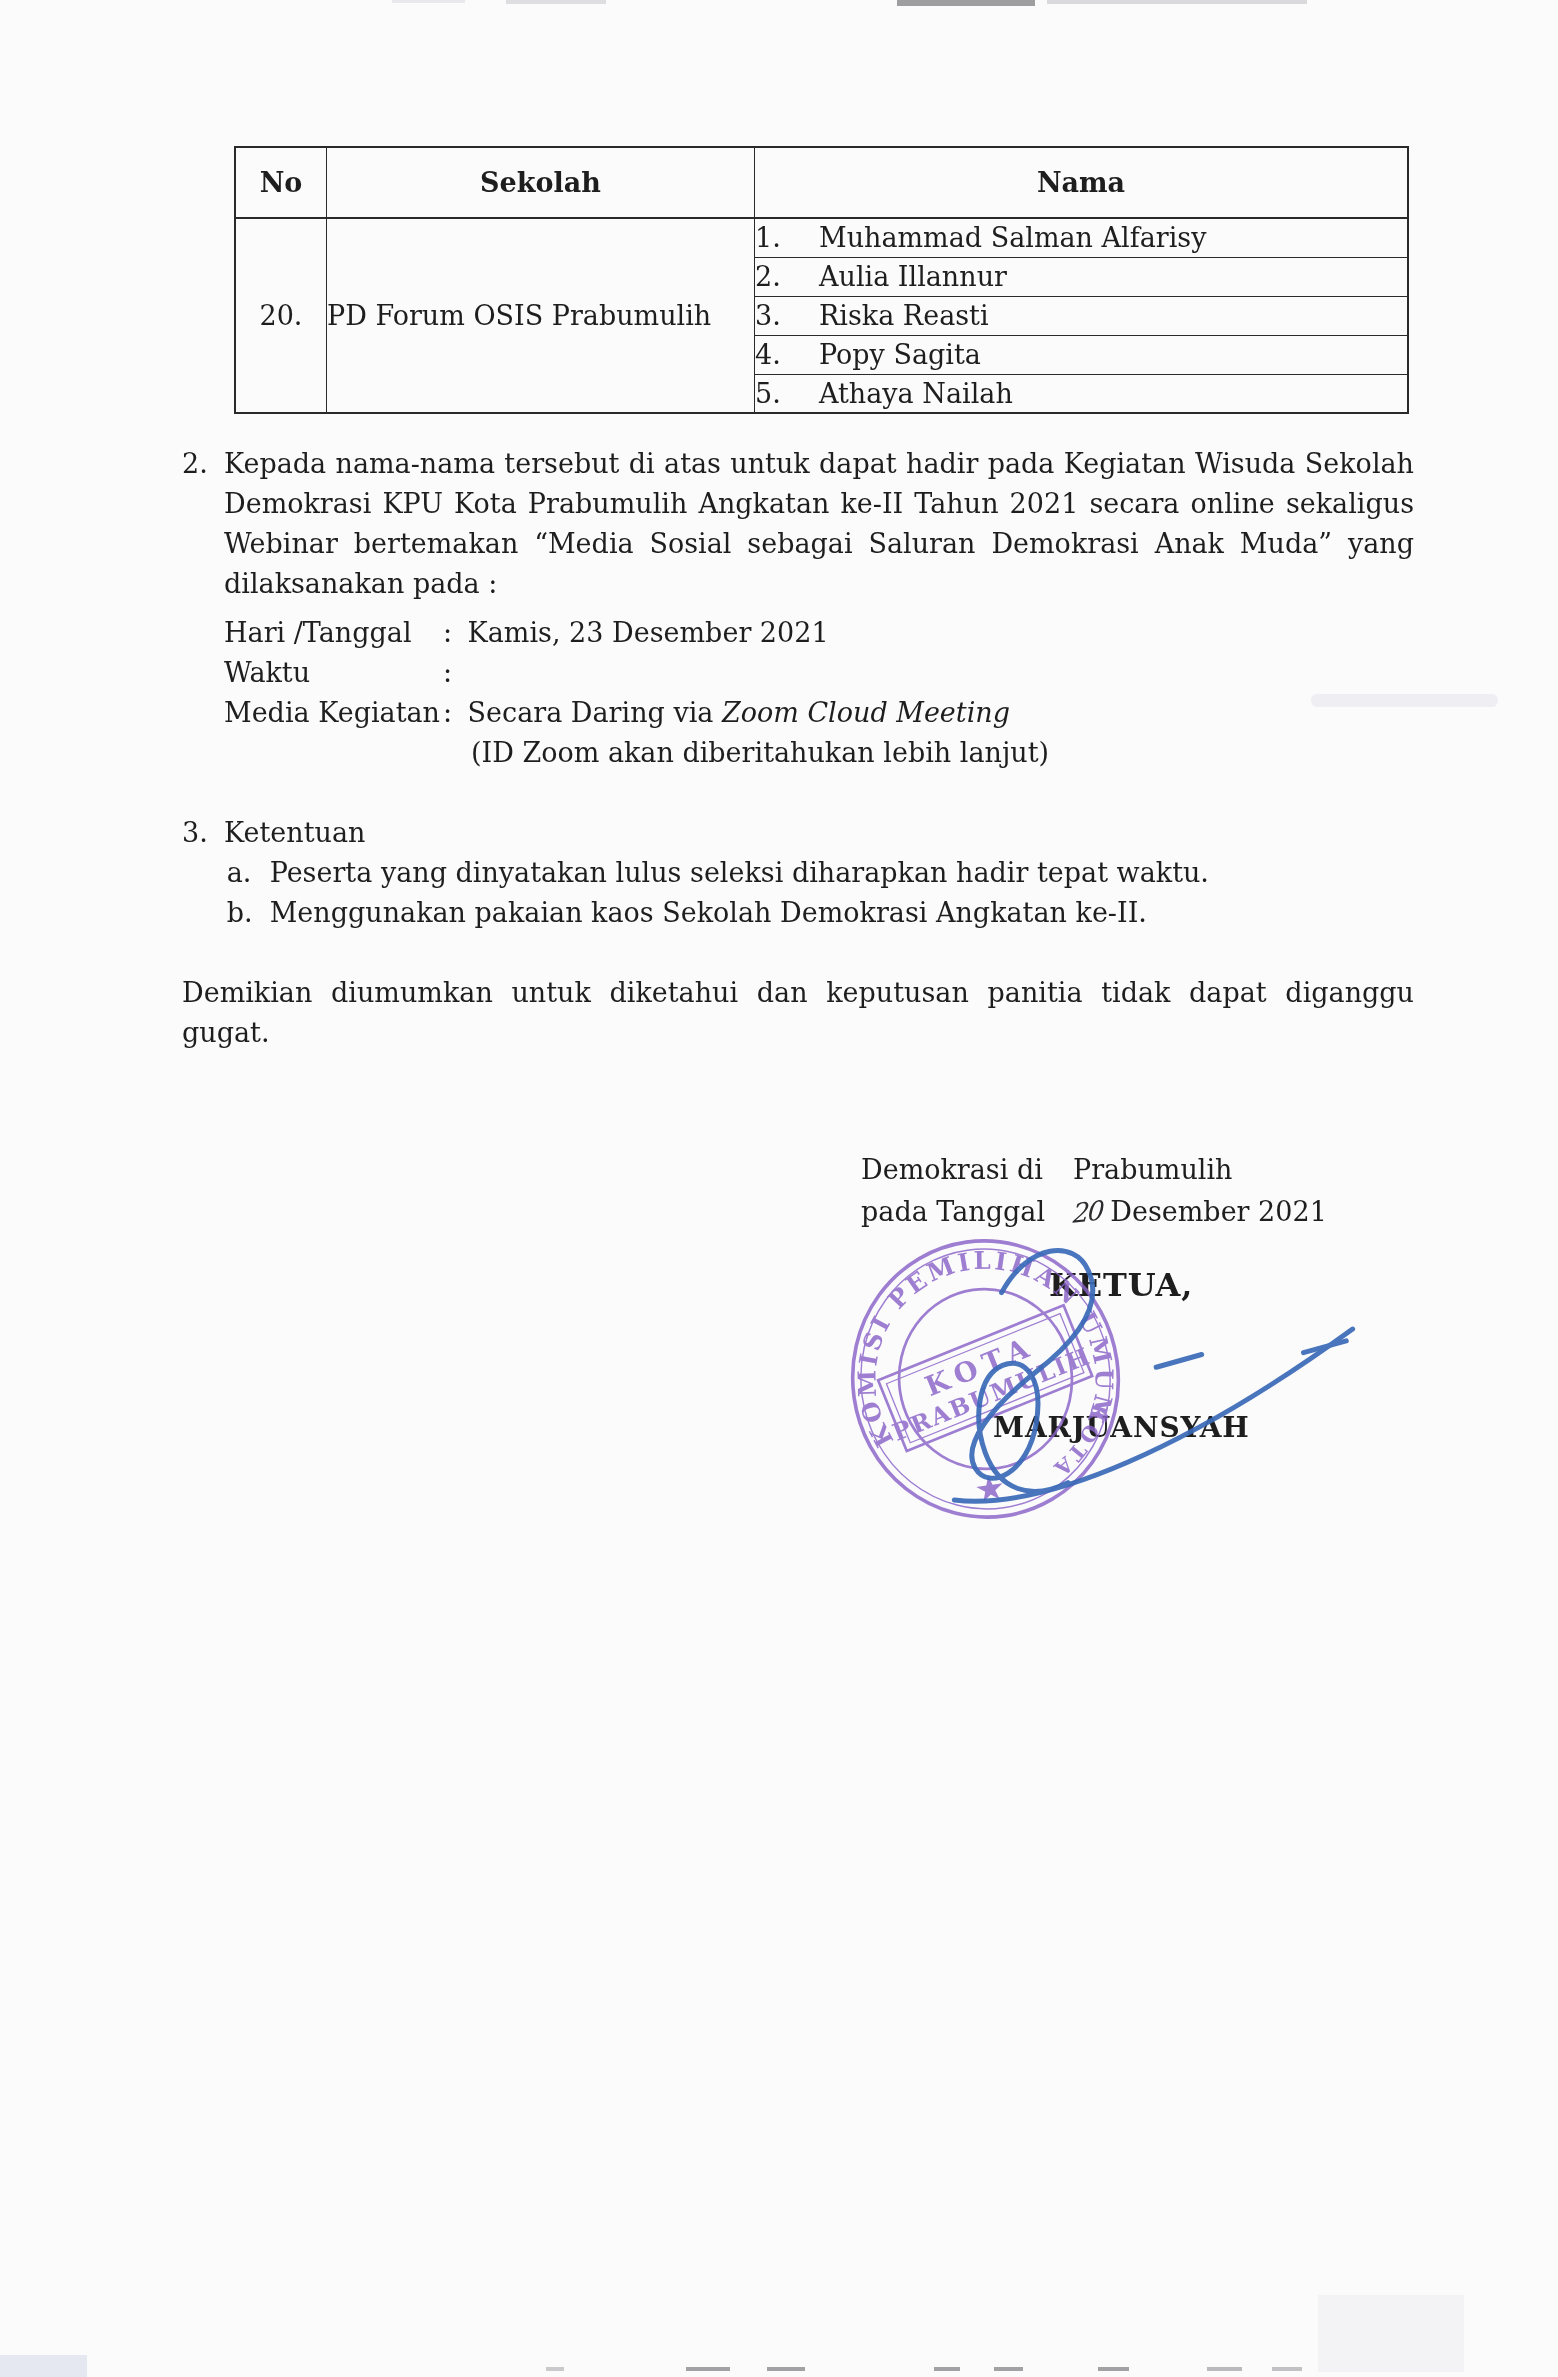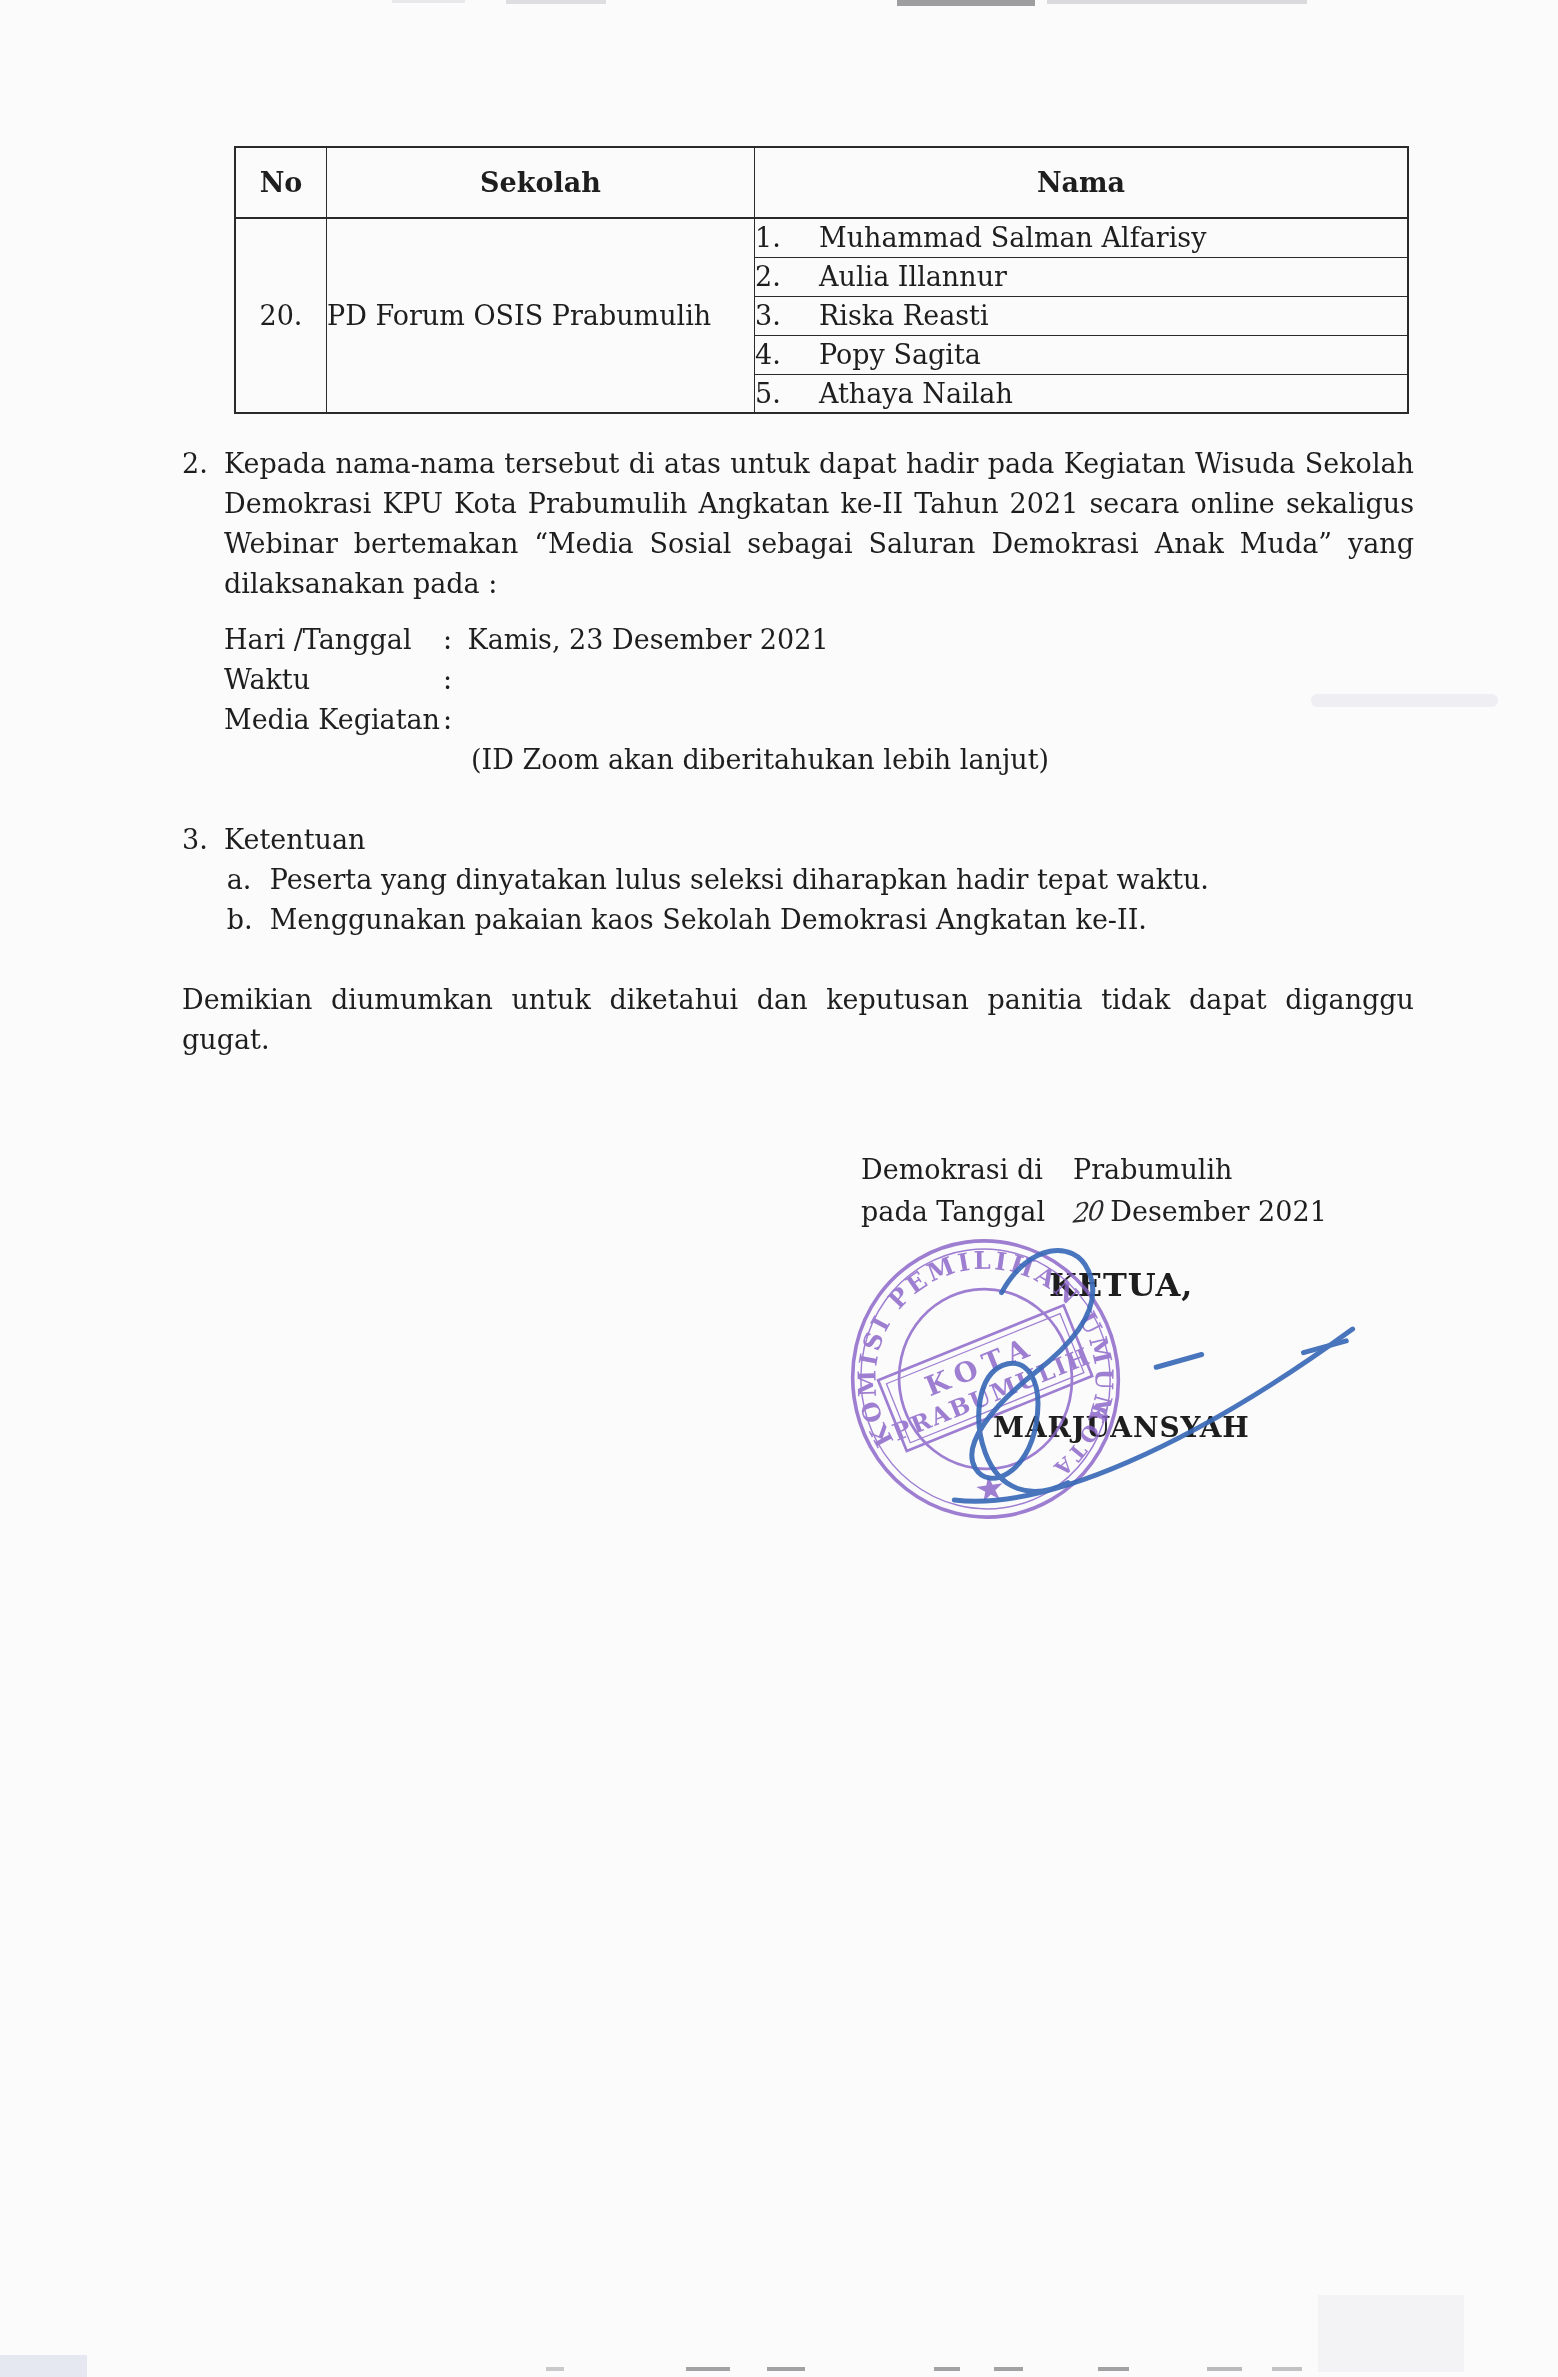--- a/index.html
+++ b/index.html
@@ -44,21 +44,21 @@
   td.cell-sek{vertical-align:top;padding:5.5px 9px 0 11px;}
   td.cell-nama{padding-left:27px;}
   .nnum{display:inline-block;width:64px;}
 
   
   .content{position:absolute;left:182px;top:444px;width:1232px;font-size:27px;line-height:40px;}
   .item{display:flex;margin-bottom:0;}
   .inum{width:42px;flex:none;}
   .ibody{flex:1;}
   .just{text-align:justify;}
-  .details{margin-top:16px;}
+  .details{margin-top:9px;}
   .detail-row{display:flex;}
   .dlabel{width:219px;flex:none;}
   .dcolon{width:24.6px;flex:none;text-align:left;}
   .dvalue{flex:1;}
   .em{font-style:italic;}
   .note-line{margin-left:247px;}
   .gap-md{height:40px;}
   .sub{display:flex;margin-left:2.7px;}
   .slet{width:43px;flex:none;}
   .stext{flex:1;}
@@ -159,20 +159,21 @@
               <span class="dcolon">:</span>
               <span class="dvalue">Kamis, 23 Desember 2021</span>
           </div>
           <div class="detail-row">
             <span class="dlabel">Waktu</span>
               <span class="dcolon">:</span>
           </div>
           <div class="detail-row">
             <span class="dlabel">Media Kegiatan</span>
               <span class="dcolon">:</span>
+              <span class="dvalue"><span>Secara Daring via </span><span class="em">Zoom Cloud Meeting</span></span>
           </div>
           <div class="note-line">(ID Zoom akan diberitahukan lebih lanjut)</div>
         </div>
       </div>
     </div>
 
     <div class="gap-md"></div>
 
     <div class="item">
       <div class="inum">3.</div>

